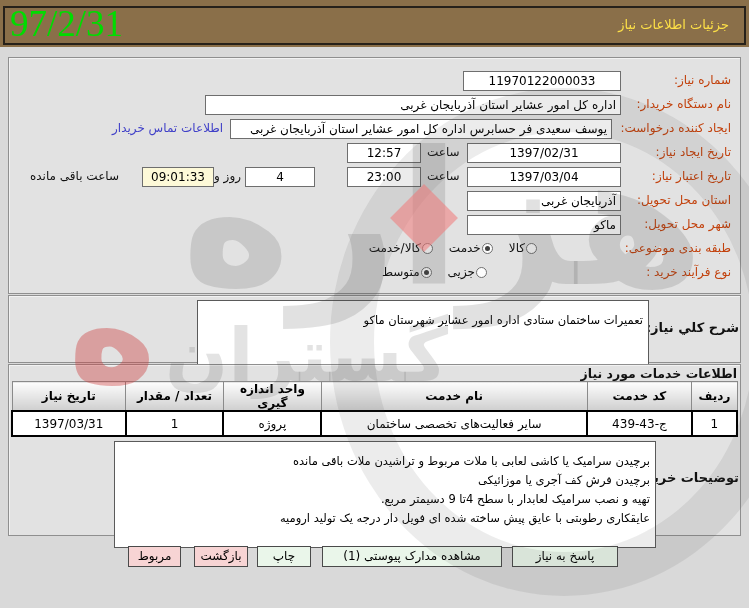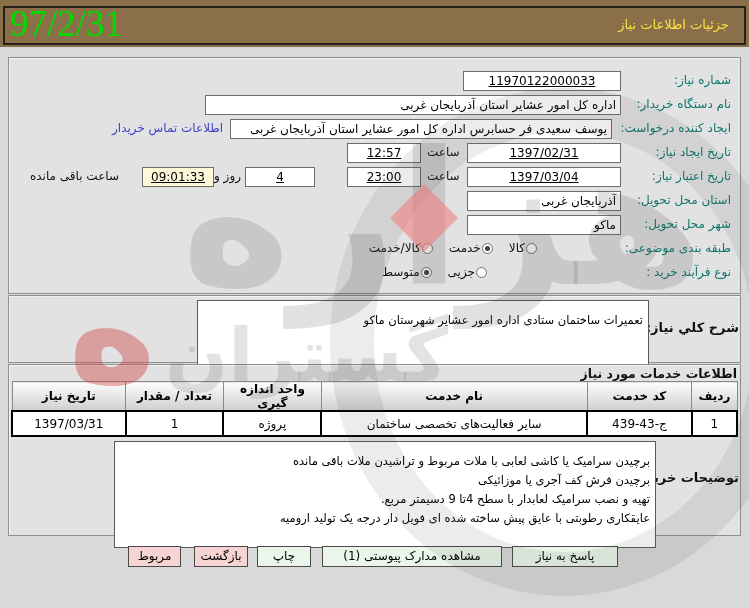--- a/index.html
+++ b/index.html
@@ -14,24 +14,24 @@
                font-family:"Liberation Serif",serif;direction:ltr;line-height:42px;}
 
   
   .panel{position:absolute;border:1px solid #8f8f8f;background:#e2e2e2;
          box-shadow:inset 1px 1px 0 #f2f2f2;}
   #panel-main{top:57px;right:8px;left:8px;height:235px;}
   #panel-desc{top:295px;right:8px;left:8px;height:66px;}
   #panel-services{top:364px;right:8px;left:8px;height:170px;}
 
   
-  .flabel{position:absolute;right:18px;font-size:12px;color:#0f766e;white-space:nowrap;}
+  .flabel{position:absolute;right:18px;font-size:12px;color:#c2410c;white-space:nowrap;}
   .fbox{position:absolute;height:18px;background:#fff;border:1px solid #6e6e6e;
         font-size:12px;line-height:18px;padding:0 4px;overflow:hidden;white-space:nowrap;}
-  .center{text-align:center;text-decoration:underline;}
+  .center{text-align:center;}
   .ltr{direction:ltr;}
   .link{position:absolute;color:#4040c8;font-size:12px;white-space:nowrap;cursor:pointer;}
   .small-label{position:absolute;font-size:12px;color:#111;white-space:nowrap;}
   .ybox{background:#fdf9d8;}
 
   .radio-group{position:absolute;display:flex;direction:rtl;gap:16px;font-size:12px;color:#111;}
   .radio-item{display:flex;align-items:center;gap:1px;text-align:center;}
   .radio{display:inline-block;width:11px;height:11px;border:1px solid #707070;border-radius:50%;
          background:#fdfdfd;position:relative;box-sizing:border-box;}
   .radio.sel::after{content:'';position:absolute;top:2px;left:2px;width:5px;height:5px;

